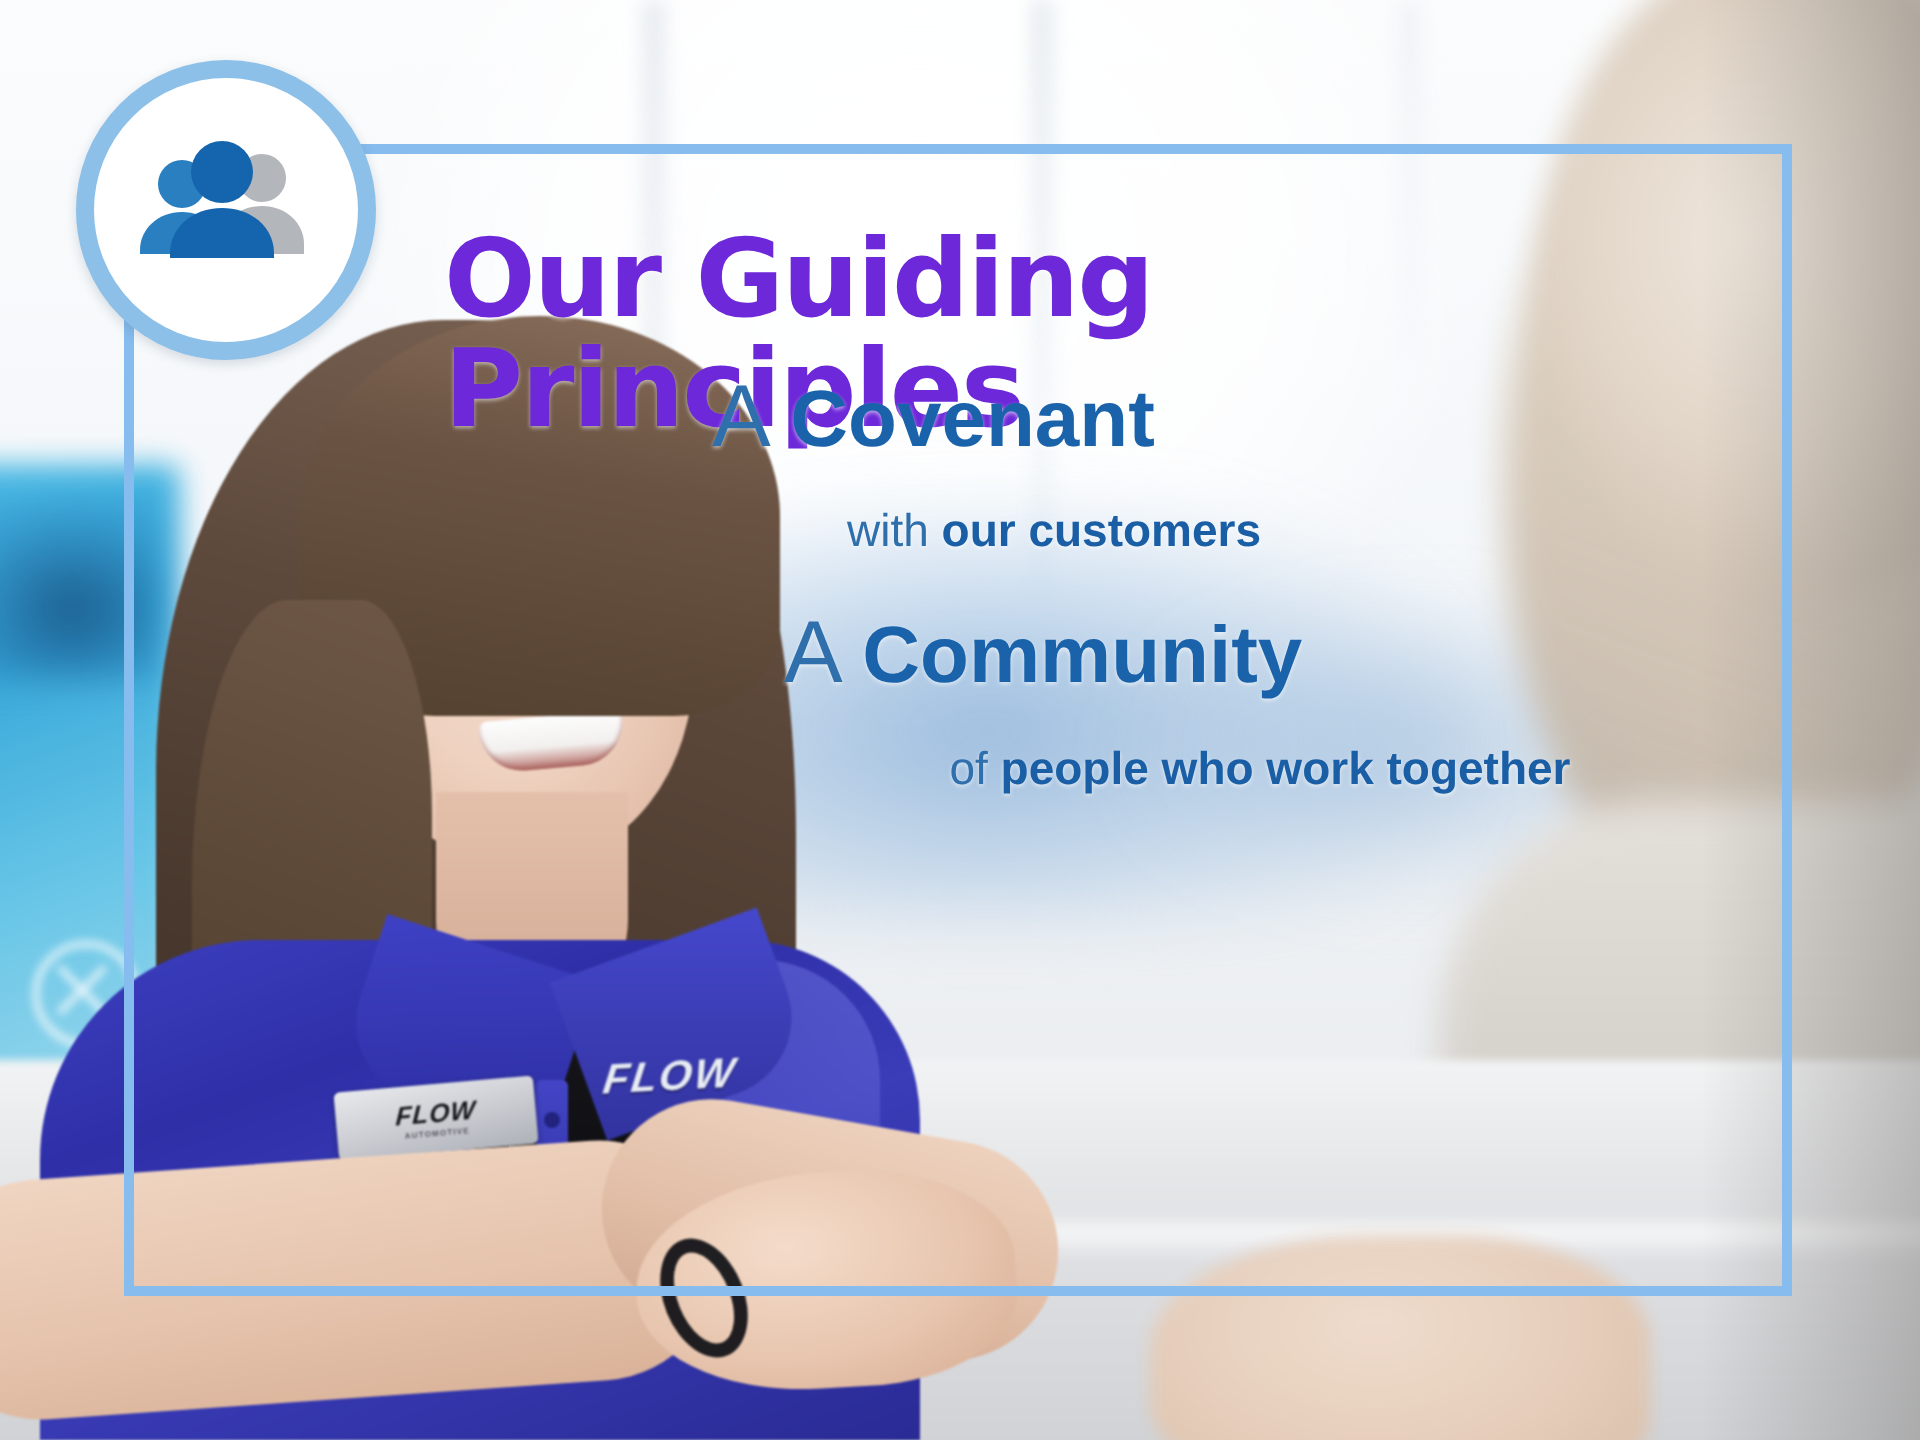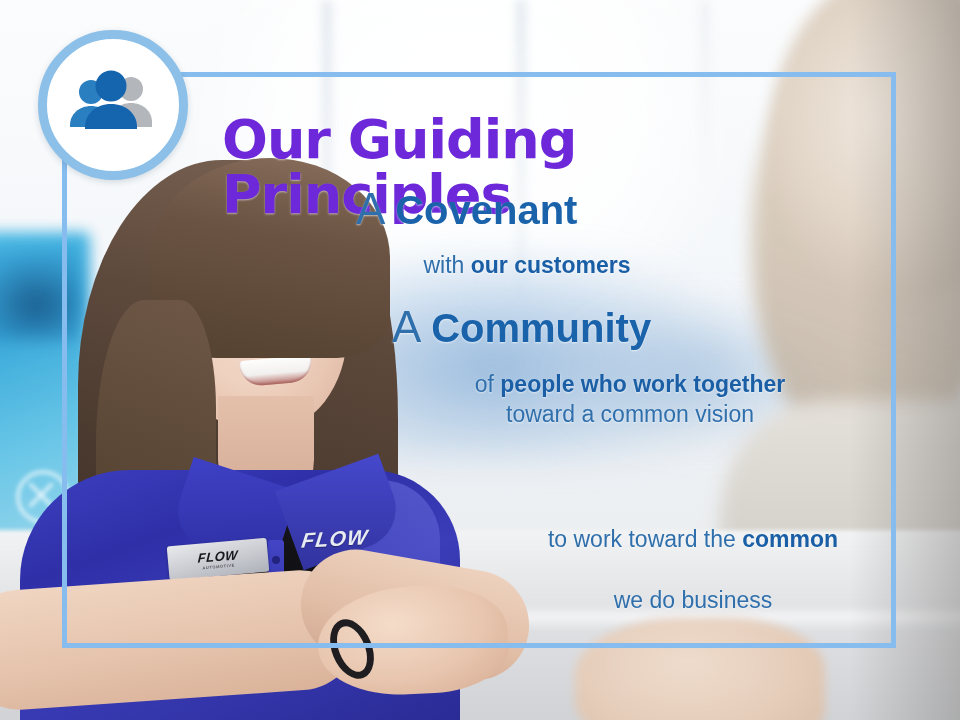--- a/index.html
+++ b/index.html
@@ -332,23 +332,21 @@
     </div>
     <div class="line-sub" id="s1">
       <span>with </span><b>our customers</b>
     </div>
 
     <div class="line-big" id="l2">
       <span>A </span><b>Community</b>
     </div>
     <div class="line-sub" id="s2">
       <span>of </span><b>people who work together</b><br>
-      <span>toward a common vision</span>
     </div>
 
     <div class="line-sub" id="s3">
-      <span>to work toward the <b>common</b></span><br>
       <br>
-      <span>we do business</span>
+      <br>
     </div>
 
   </div>
 </div>
 
 </body></html>

